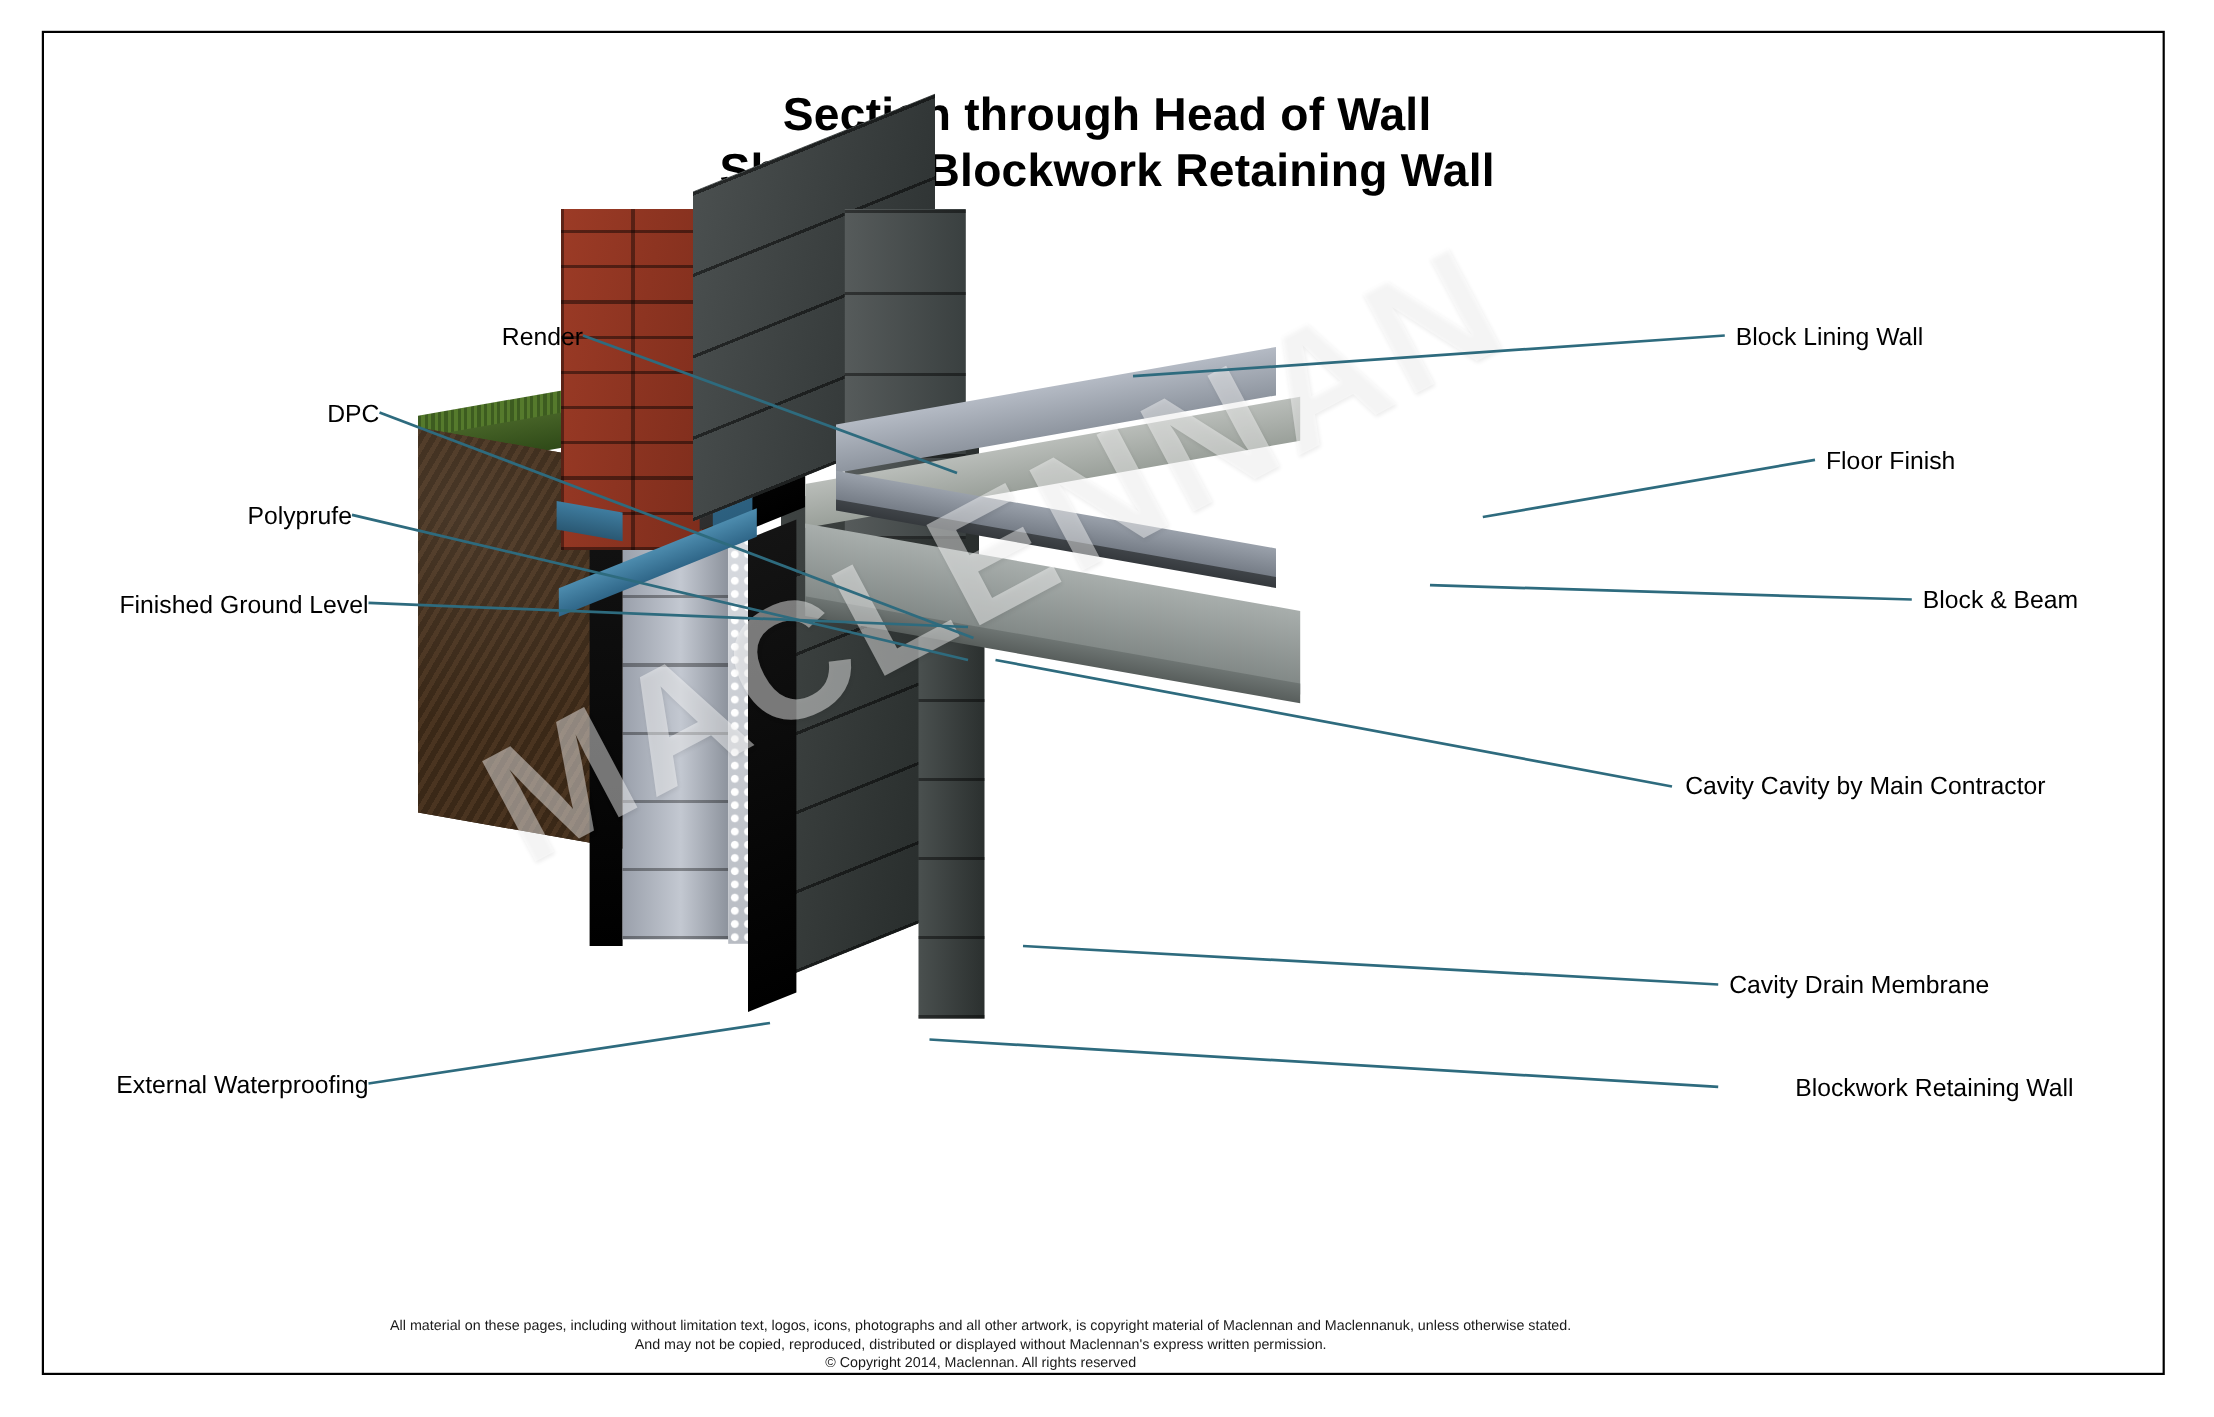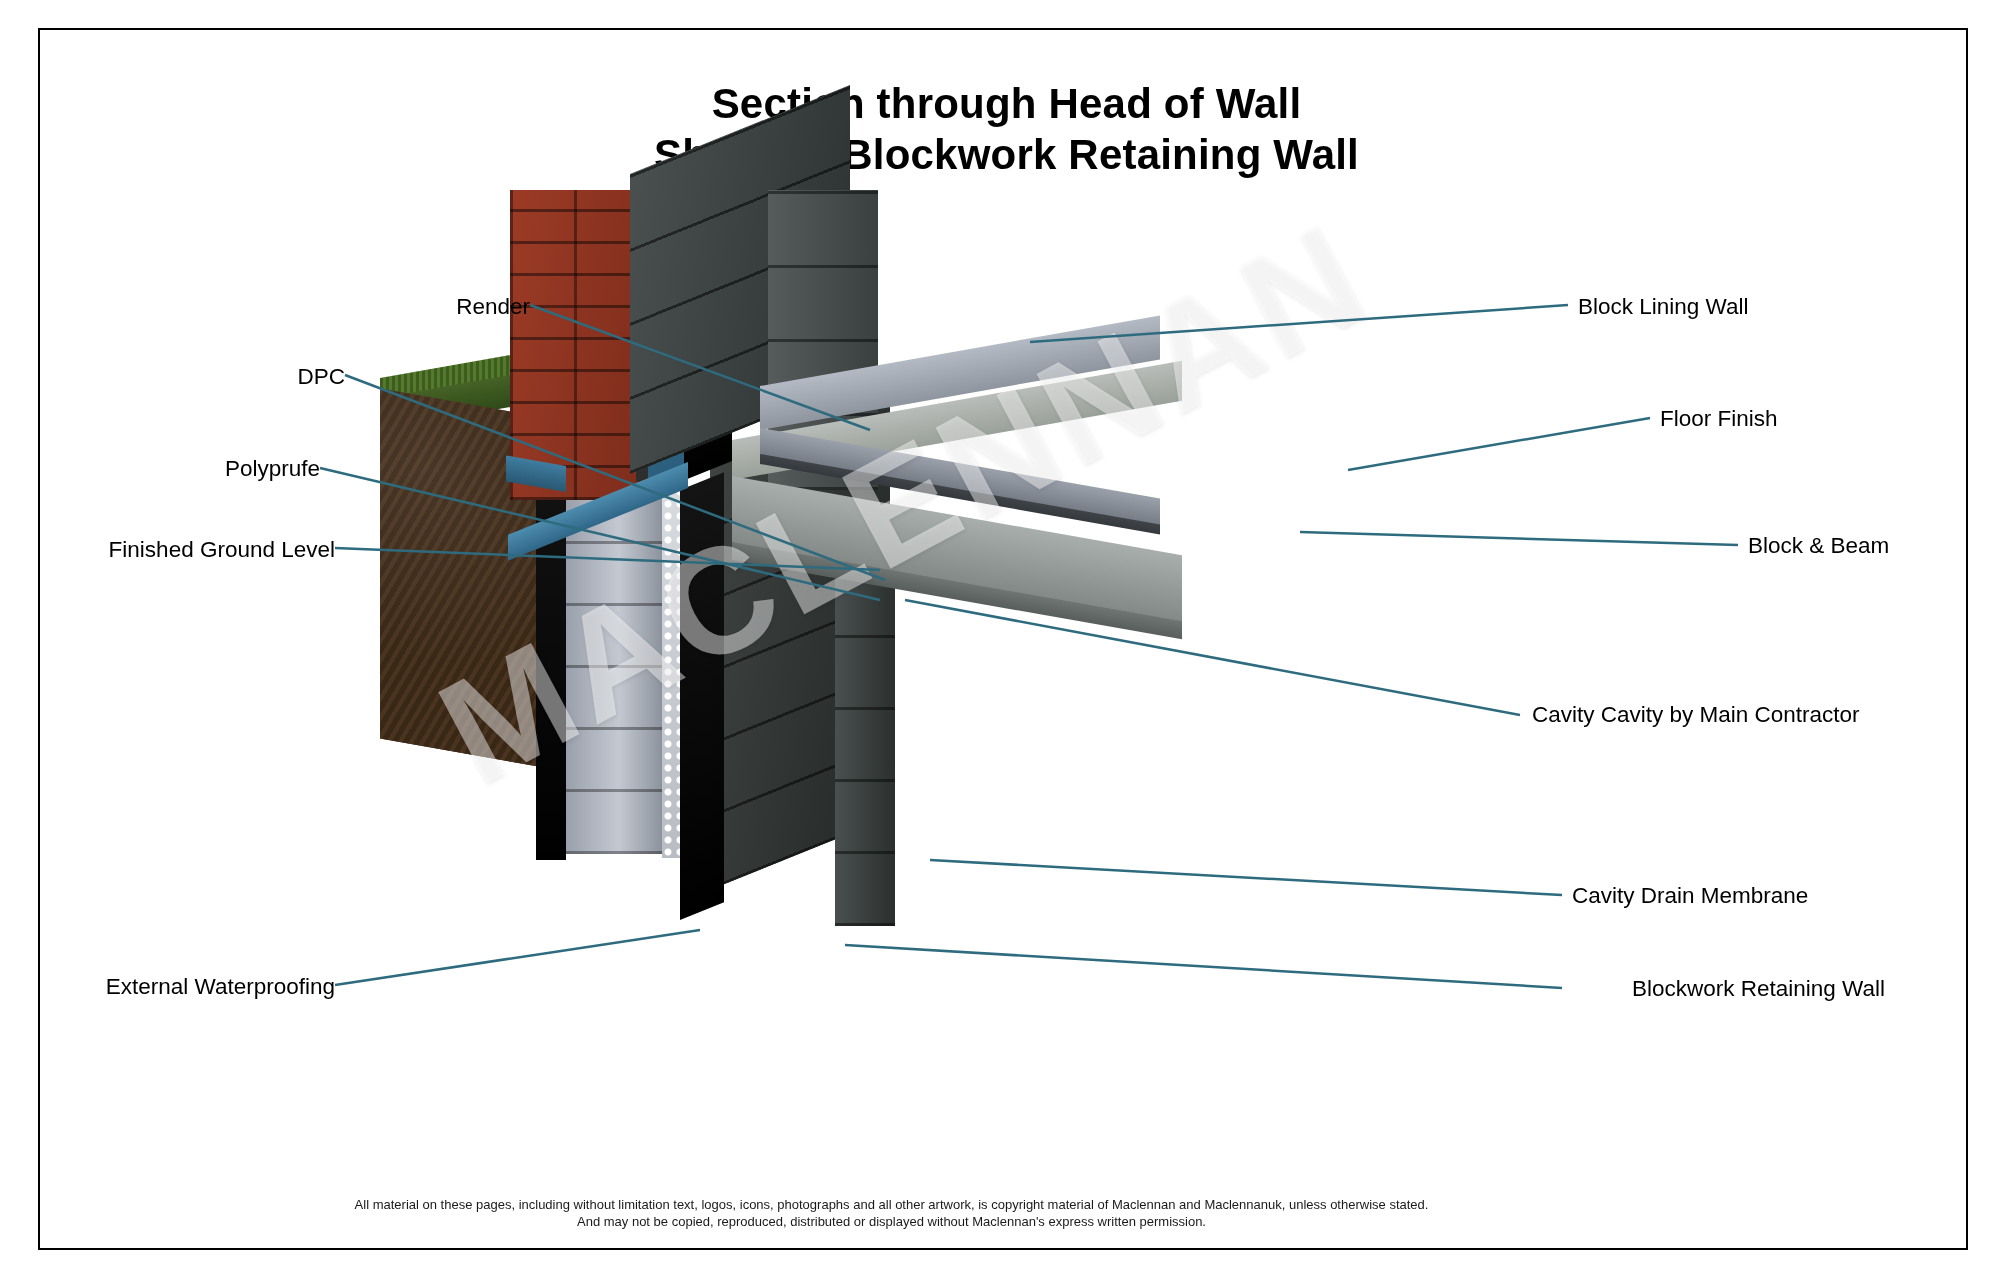--- a/index.html
+++ b/index.html
@@ -336,15 +336,16 @@
     <div class="label right" style="left:1660px; top:406px;">Floor Finish</div>
     <div class="label right" style="left:1748px; top:533px;">Block &amp; Beam</div>
     <div class="label right" style="left:1532px; top:702px;">Cavity Cavity by Main Contractor</div>
     <div class="label right" style="left:1572px; top:883px;">Cavity Drain Membrane</div>
     <div class="label right" style="left:1632px; top:976px;">Blockwork Retaining Wall</div>
   </div>
 
   <div class="footer">
     <div>All material on these pages, including without limitation text, logos, icons, photographs and all other artwork, is copyright material of Maclennan and Maclennanuk, unless otherwise stated.</div>
     <div>And may not be copied, reproduced, distributed or displayed without Maclennan's express written permission.</div>
+    <div>© Copyright 2014, Maclennan.  All rights reserved</div>
   </div>
 
 </div>
 
 </body></html>

